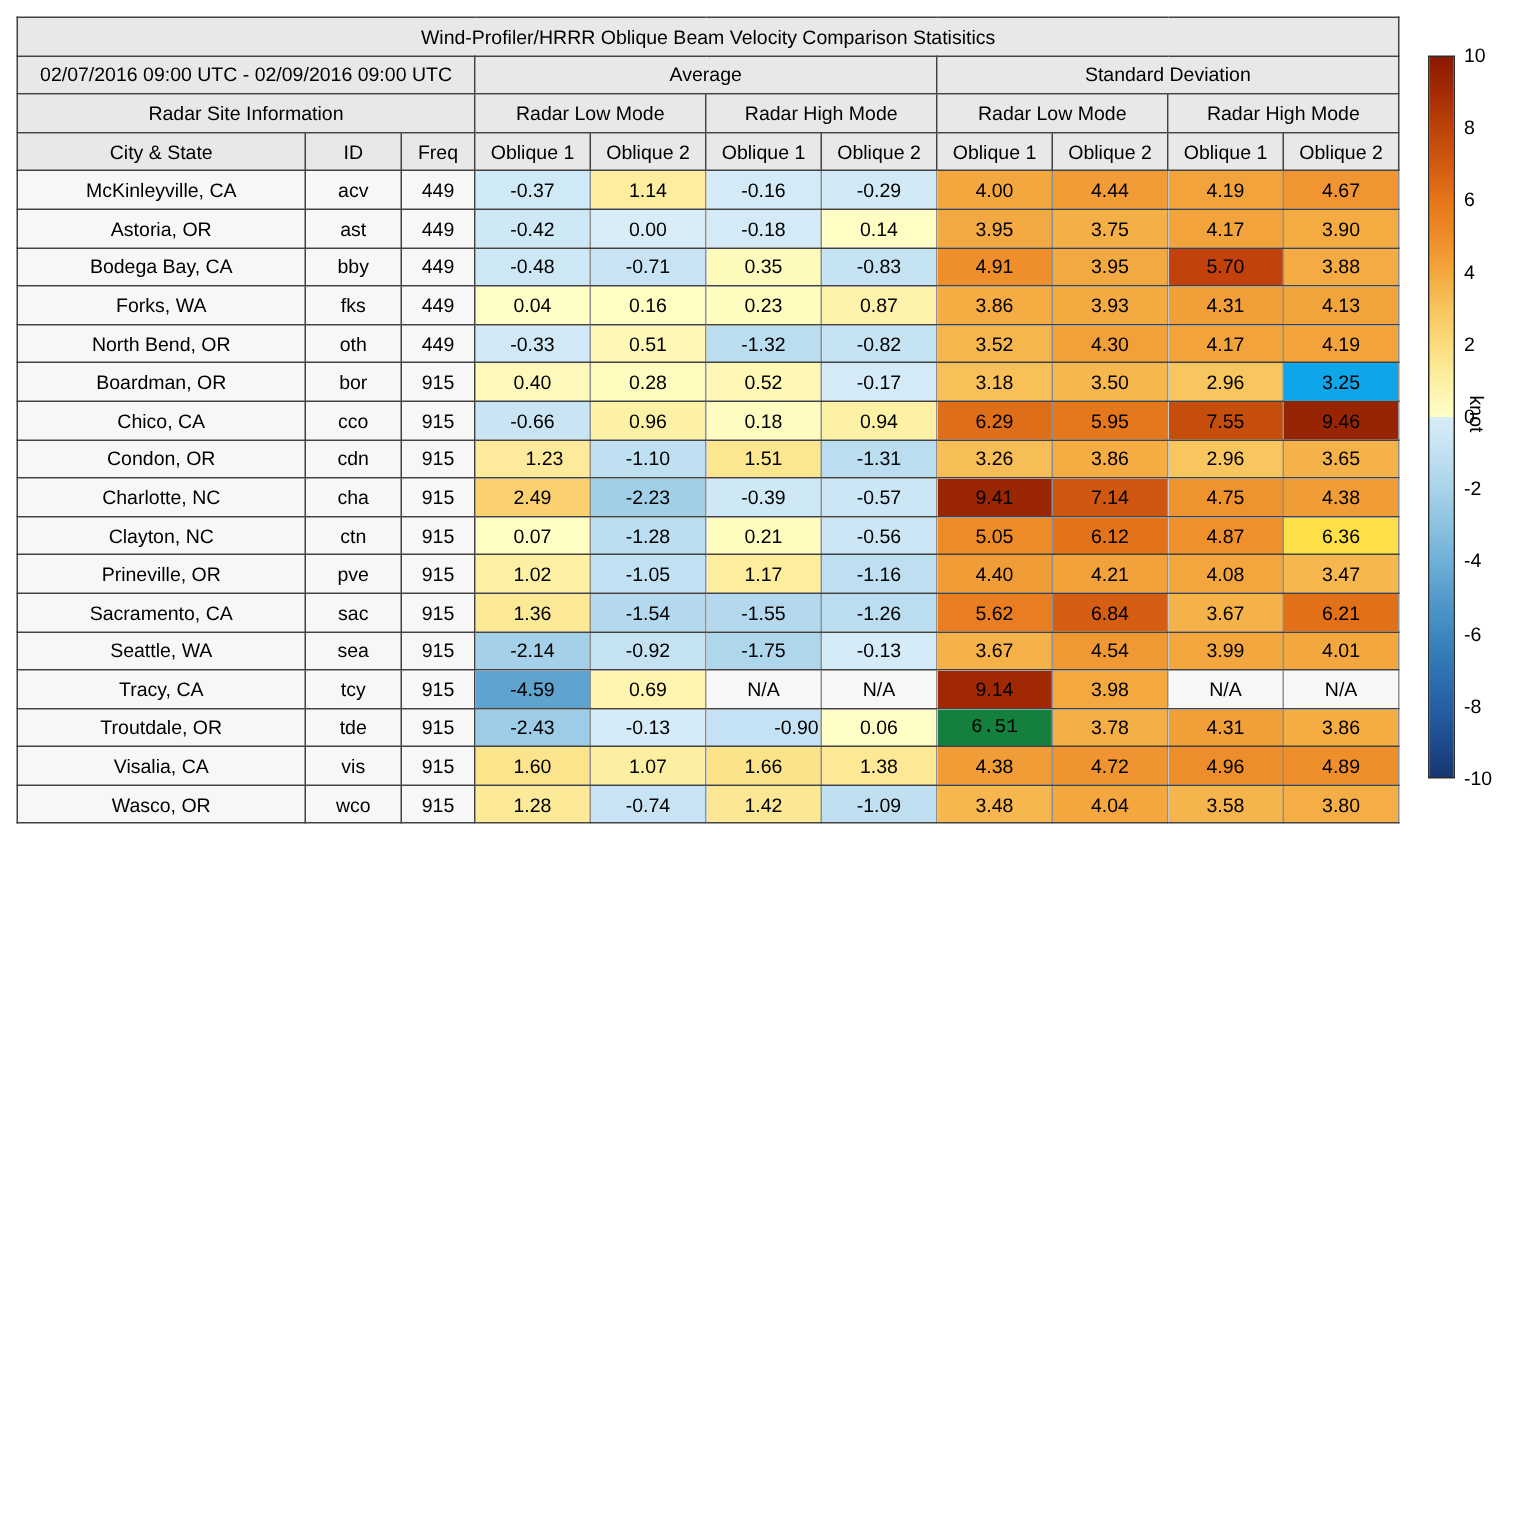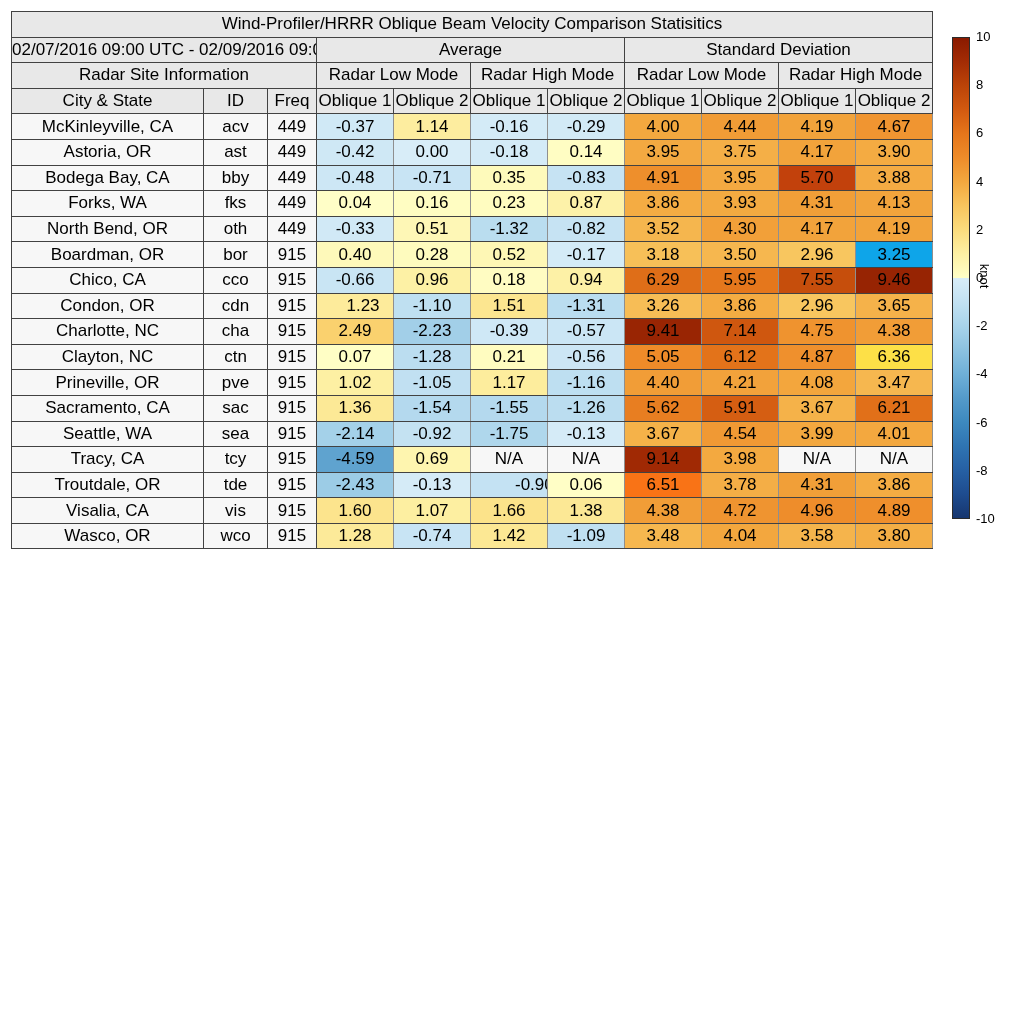--- a/index.html
+++ b/index.html
@@ -1,21 +1,21 @@
 <!DOCTYPE html>
 <html><head>
 <meta charset="utf-8">
 <style>
   html,body{margin:0;padding:0;background:#ffffff;}
   body{width:1024px;height:1024px;position:relative;font-family:"Liberation Sans",sans-serif;color:#000;}
   #stage{position:absolute;left:0;top:0;width:1024px;height:1024px;}
 
   
   #tbl-wrap{position:absolute;left:11px;top:11px;width:921px;}
-  table{border-collapse:collapse;table-layout:fixed;width:921px;font-size:17px;}
+  table{border-collapse:collapse;table-layout:fixed;width:921px;font-size:13px;}
   td{border:1px solid #424242;text-align:center;vertical-align:middle;padding:0;overflow:hidden;white-space:nowrap;height:24.6px;}
   tr{height:25.6px;}
   td.hdr{background:#e8e8e8;}
   td.site{background:#f7f7f7;}
   td.val{border-left:1px solid #8f8f8f;border-right:1px solid #8f8f8f;}
   td.na{background:#f7f7f7;}
   table{border:1px solid #333;}
 
   
   #colorbar{position:absolute;left:952px;top:37px;width:18px;height:482px;border:1px solid #2b2b2b;box-sizing:border-box;}
@@ -218,21 +218,21 @@
           </tr>
           <tr>
             <td class="site">Sacramento, CA</td>
             <td class="site">sac</td>
             <td class="site">915</td>
             <td class="val" style="background: rgb(252, 233, 150);">1.36</td>
             <td class="val" style="background: rgb(180, 217, 238);">-1.54</td>
             <td class="val" style="background: rgb(180, 217, 238);">-1.55</td>
             <td class="val" style="background: rgb(187, 221, 240);">-1.26</td>
             <td class="val" style="background: rgb(232, 126, 33);">5.62</td>
-            <td class="val" style="background: rgb(213, 94, 18);">5.91</td>
+            <td class="val" style="background: rgb(213, 94, 18);">6.84</td>
             <td class="val" style="background: rgb(245, 178, 73);">3.67</td>
             <td class="val" style="background: rgb(225, 112, 25);">6.21</td>
           </tr>
           <tr>
             <td class="site">Seattle, WA</td>
             <td class="site">sea</td>
             <td class="site">915</td>
             <td class="val" style="background: rgb(164, 209, 233);">-2.14</td>
             <td class="val" style="background: rgb(196, 226, 242);">-0.92</td>
             <td class="val" style="background: rgb(175, 215, 236);">-1.75</td>
@@ -256,21 +256,21 @@
             <td class="val na" style="background: rgb(247, 247, 247);">N/A</td>
           </tr>
           <tr>
             <td class="site">Troutdale, OR</td>
             <td class="site">tde</td>
             <td class="site">915</td>
             <td class="val" style="background: rgb(156, 204, 230);">-2.43</td>
             <td class="val" style="background: rgb(213, 235, 247);">-0.13</td>
             <td class="val" style="background: rgb(196, 226, 243); padding-left: 44px;">-0.90</td>
             <td class="val" style="background: rgb(255, 254, 198);">0.06</td>
-            <td class="val" style="background: #f97316;">6.51</td>
+            <td class="val" style="background: #15803d; font-family: Liberation Mono, monospace;">6.51</td>
             <td class="val" style="background: rgb(244, 174, 70);">3.78</td>
             <td class="val" style="background: rgb(241, 159, 56);">4.31</td>
             <td class="val" style="background: rgb(244, 172, 67);">3.86</td>
           </tr>
           <tr>
             <td class="site">Visalia, CA</td>
             <td class="site">vis</td>
             <td class="site">915</td>
             <td class="val" style="background: rgb(252, 228, 141);">1.60</td>
             <td class="val" style="background: rgb(253, 239, 161);">1.07</td>

